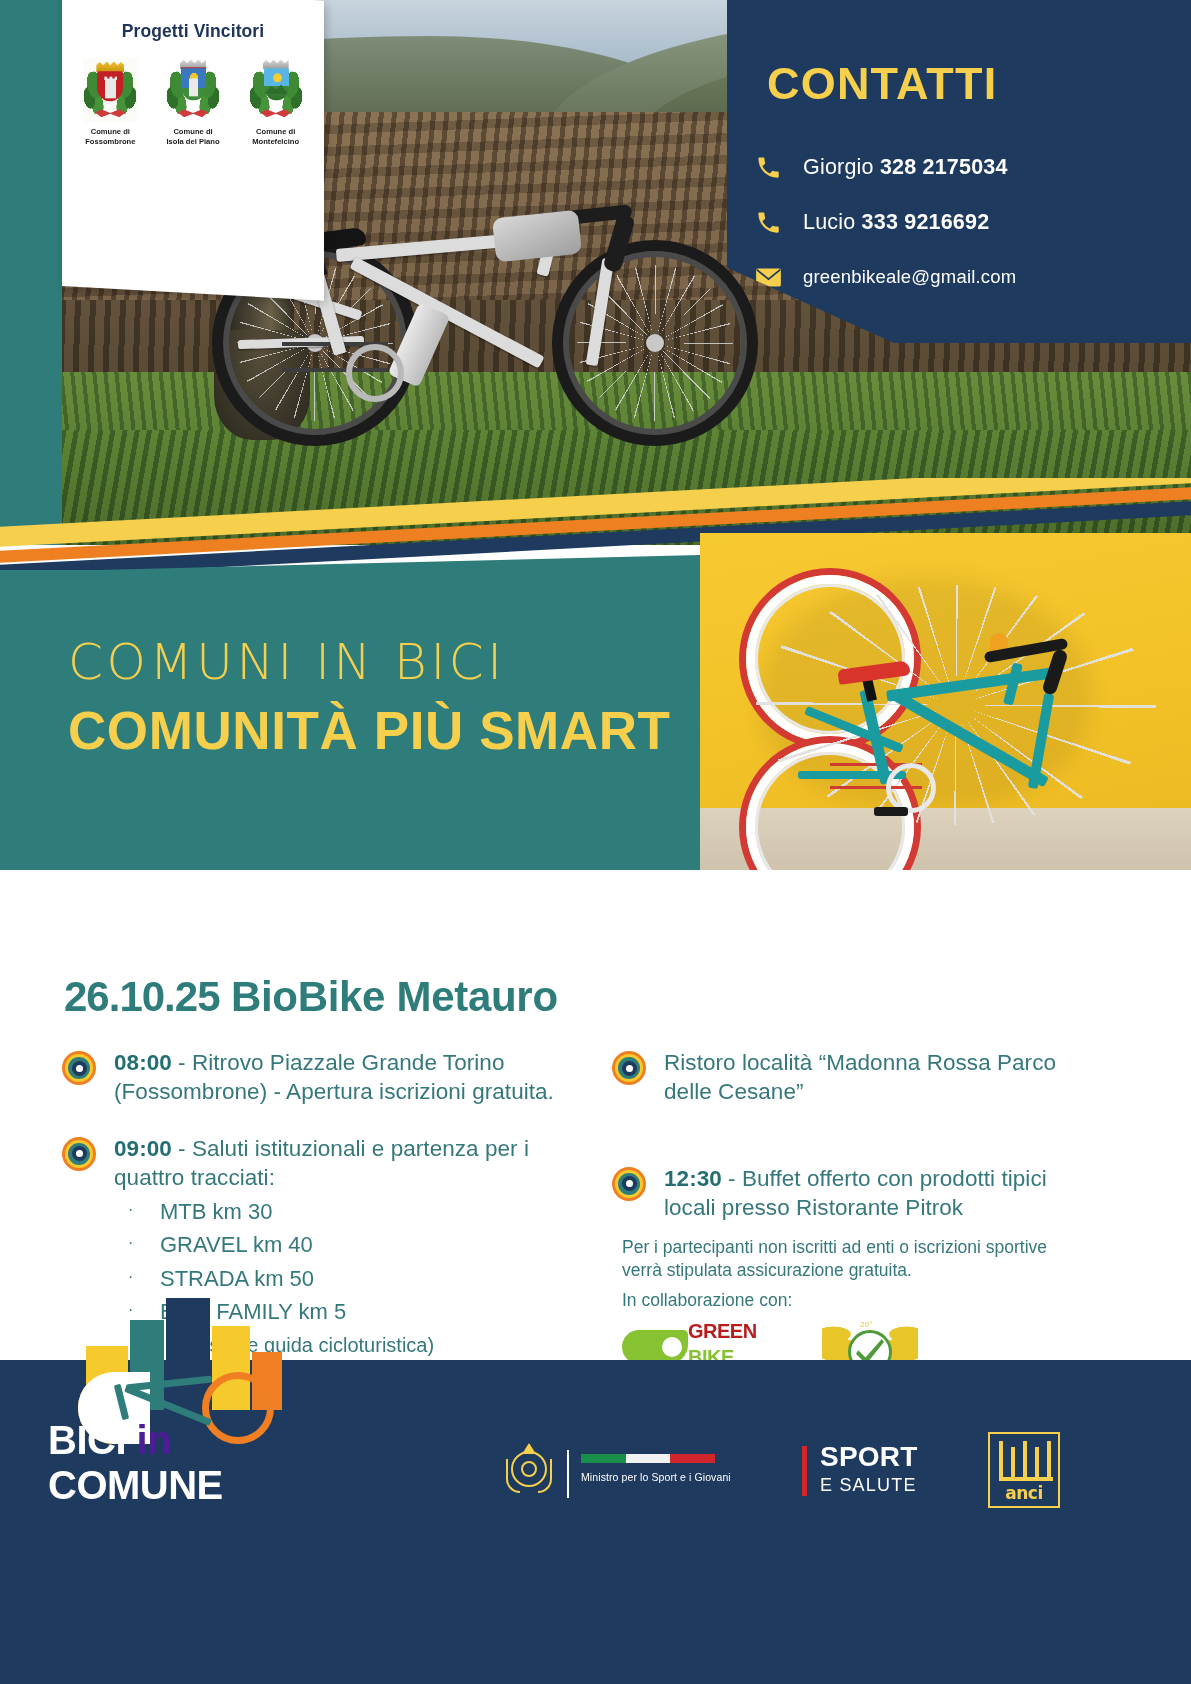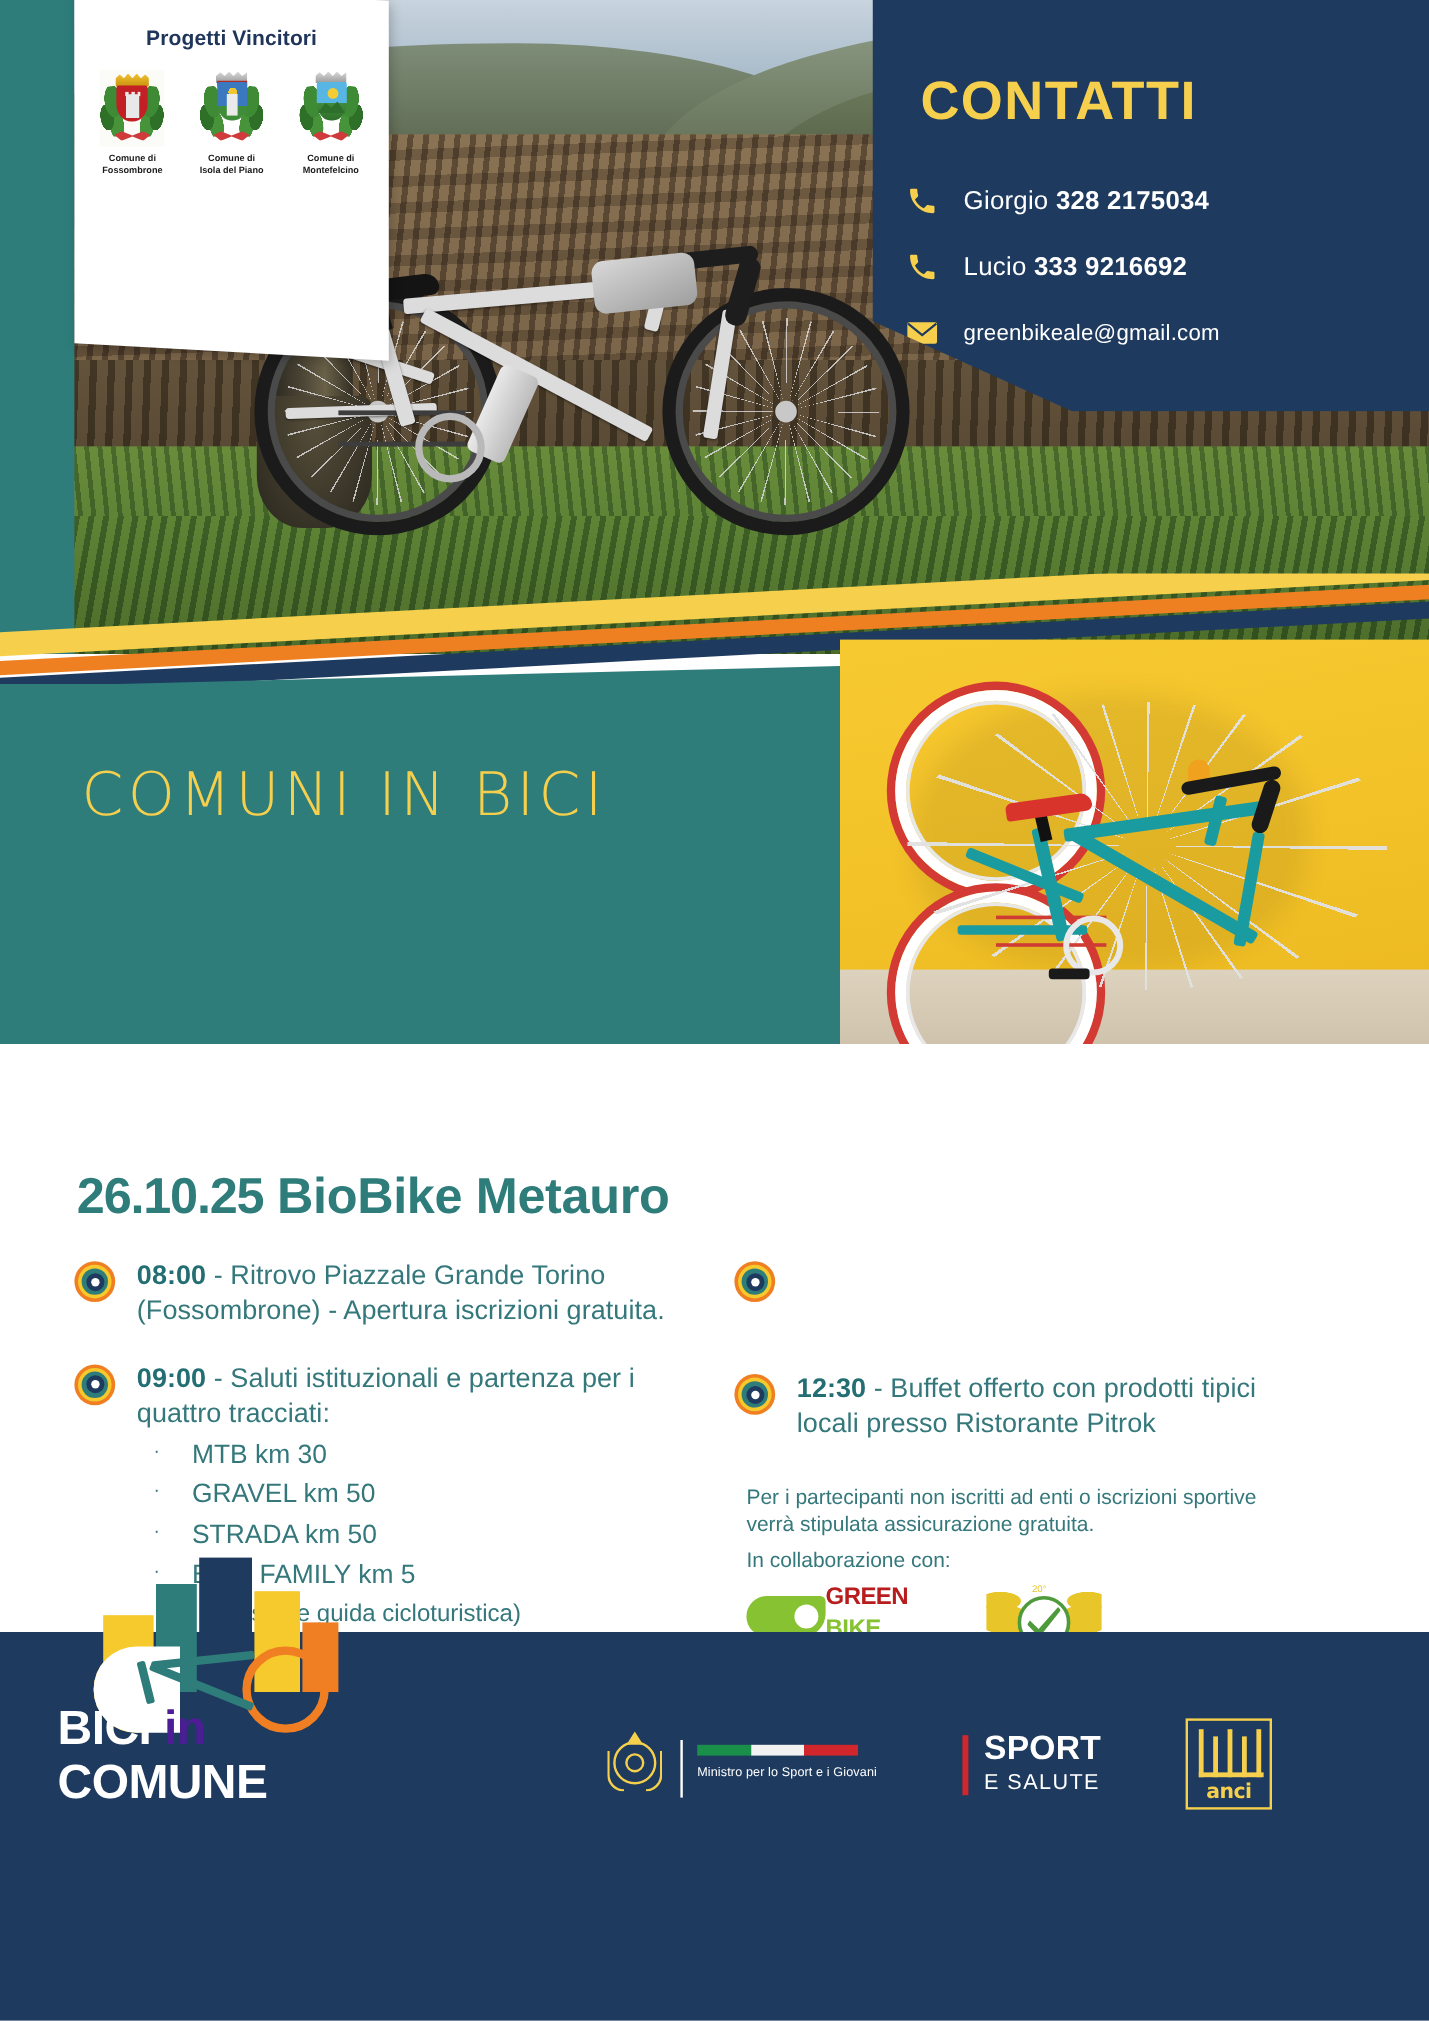--- a/index.html
+++ b/index.html
@@ -596,20 +596,21 @@
 
   <div class="stripes">
     <div class="stripe s-yellow"></div>
     <div class="stripe s-orange"></div>
     <div class="stripe s-navy"></div>
   </div>
 
   <div class="teal-band-top"></div>
   <div class="teal-band"></div>
   <div class="title-light">COMUNI IN BICI</div>
+  <div class="title-bold">COMUNITÀ PIÙ SMART</div>
 
   <div class="yellow-photo">
     <div class="yp-shadow"></div>
     <div class="yp-ground"></div>
     <div class="tb" style="position:absolute;left:46px;top:42px;width:420px;height:260px;">
       <div class="tb-w tb-w1">
           <div class="tb-spk"></div>
         </div>
       <div class="tb-w tb-w2">
           <div class="tb-spk"></div>
@@ -666,21 +667,21 @@
           <span class="itxt">
             <b>09:00</b><span> - </span><span>Saluti istituzionali e partenza per i quattro tracciati:</span>
           </span>
           <ul class="routes">
             <li>
                 <span class="bul">·</span>
                 <span>MTB km 30</span>
               </li>
             <li>
                 <span class="bul">·</span>
-                <span>GRAVEL km 50</span>
+                <span>GRAVEL km 40</span>
               </li>
             <li>
                 <span class="bul">·</span>
                 <span>STRADA km 50</span>
               </li>
             <li>
                 <span class="bul">·</span>
                 <span>BIKE FAMILY km 5</span>
               </li>
           </ul>
@@ -693,20 +694,23 @@
     <div class="col-right">
 
       <div class="item">
         <span class="ring">
           <i class="r1"></i>
             <i class="r2"></i>
             <i class="r3"></i>
             <i class="r4"></i>
             <i class="r5"></i>
         </span>
+        <span class="itxt">
+          <b></b><span></span><span>Ristoro località “Madonna Rossa Parco delle Cesane”</span>
+        </span>
       </div>
 
       <div class="item" style="margin-top:57px;">
         <span class="ring">
           <i class="r1"></i>
             <i class="r2"></i>
             <i class="r3"></i>
             <i class="r4"></i>
             <i class="r5"></i>
         </span>

